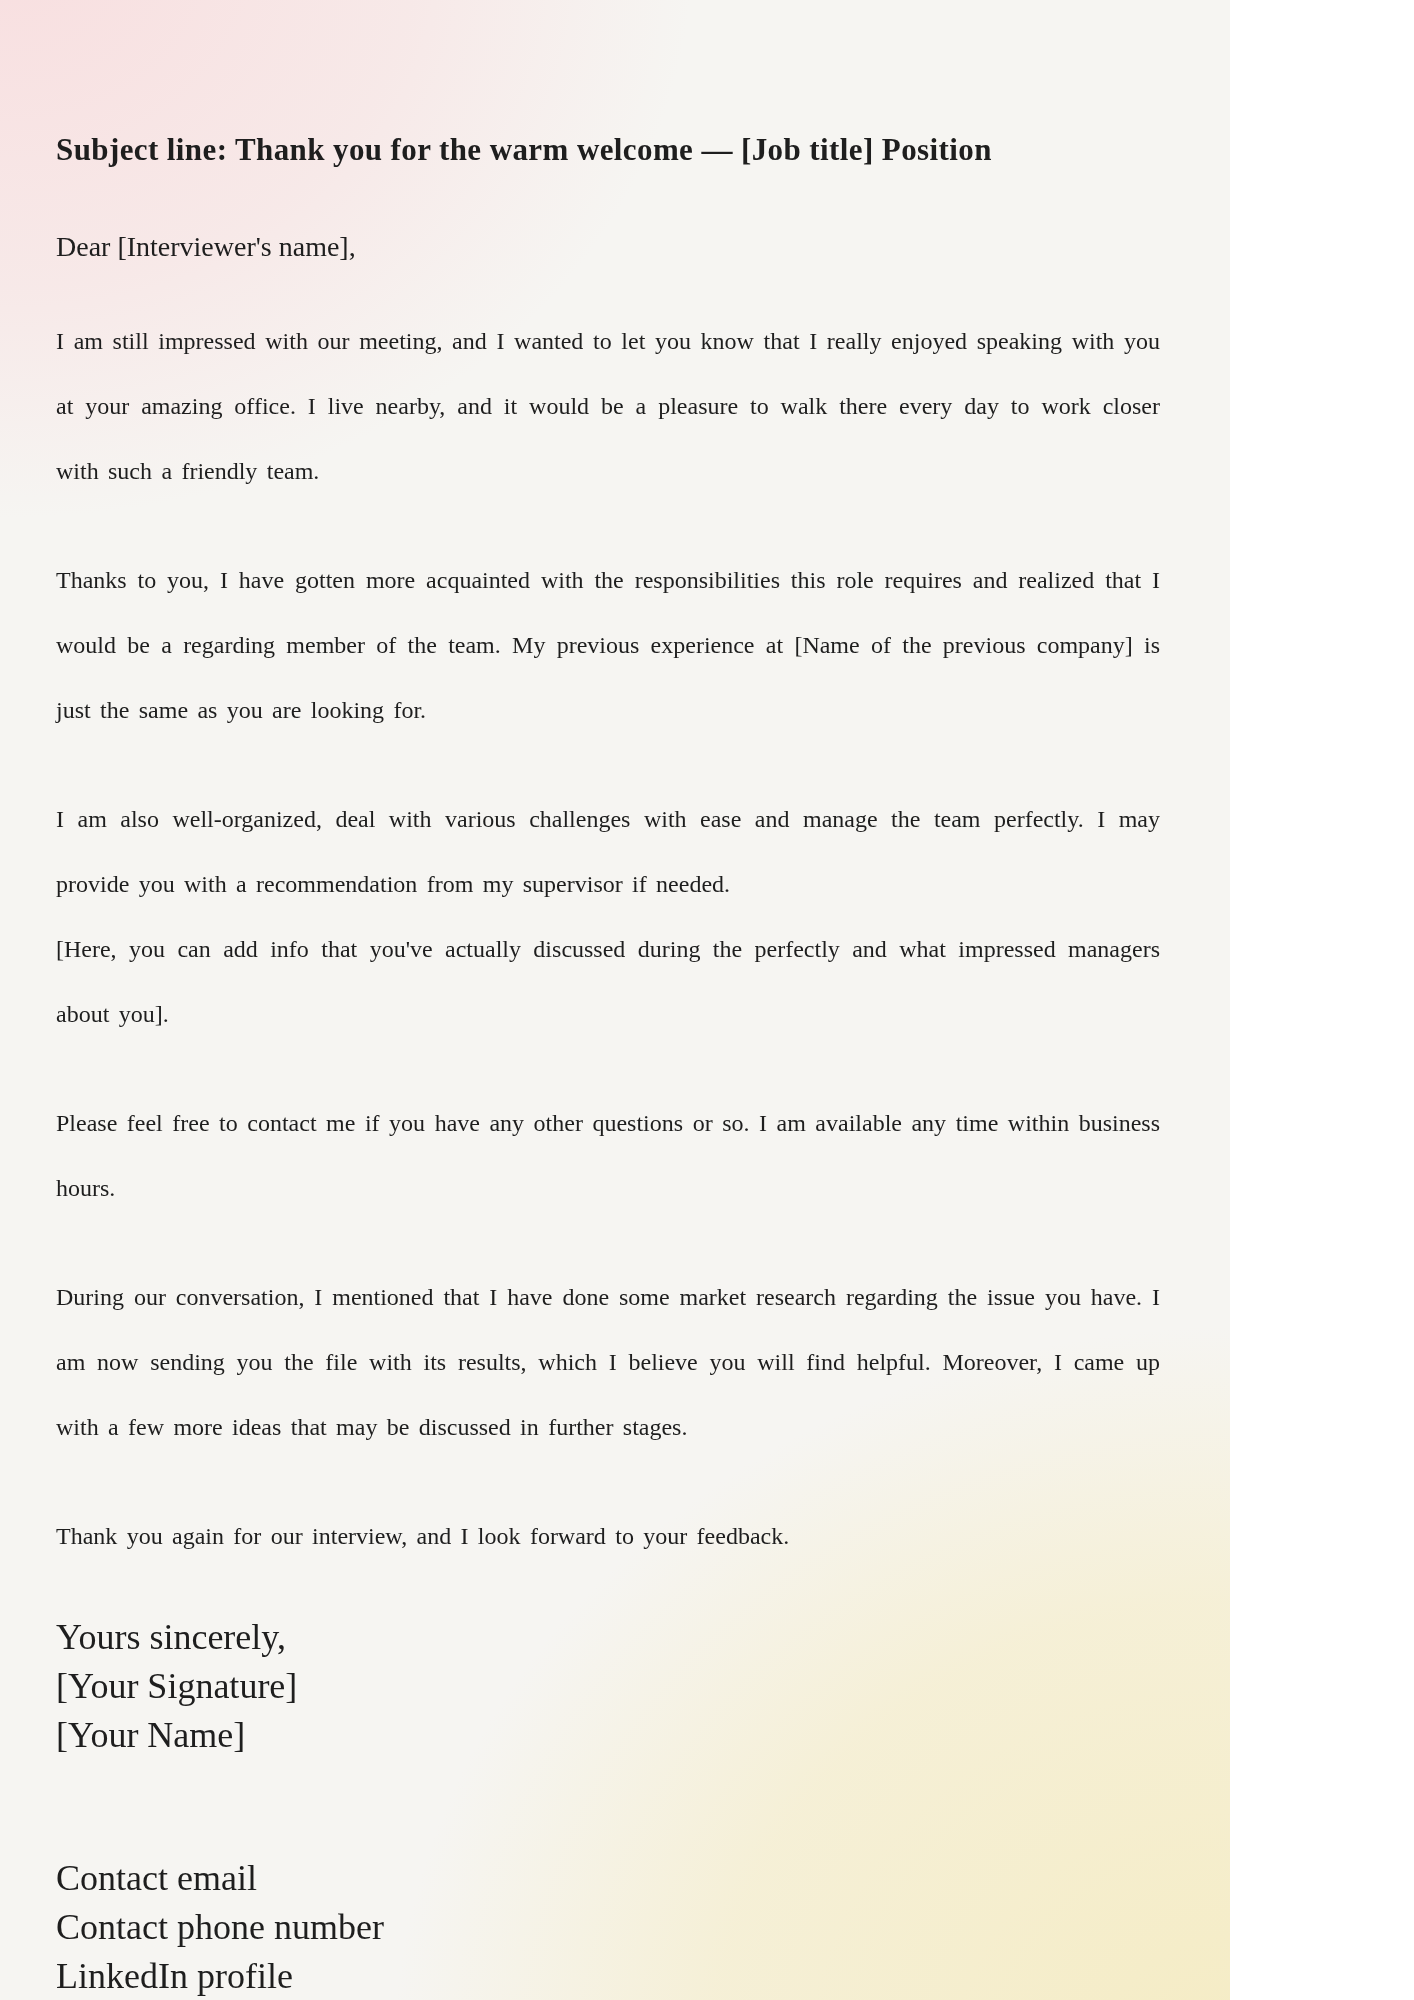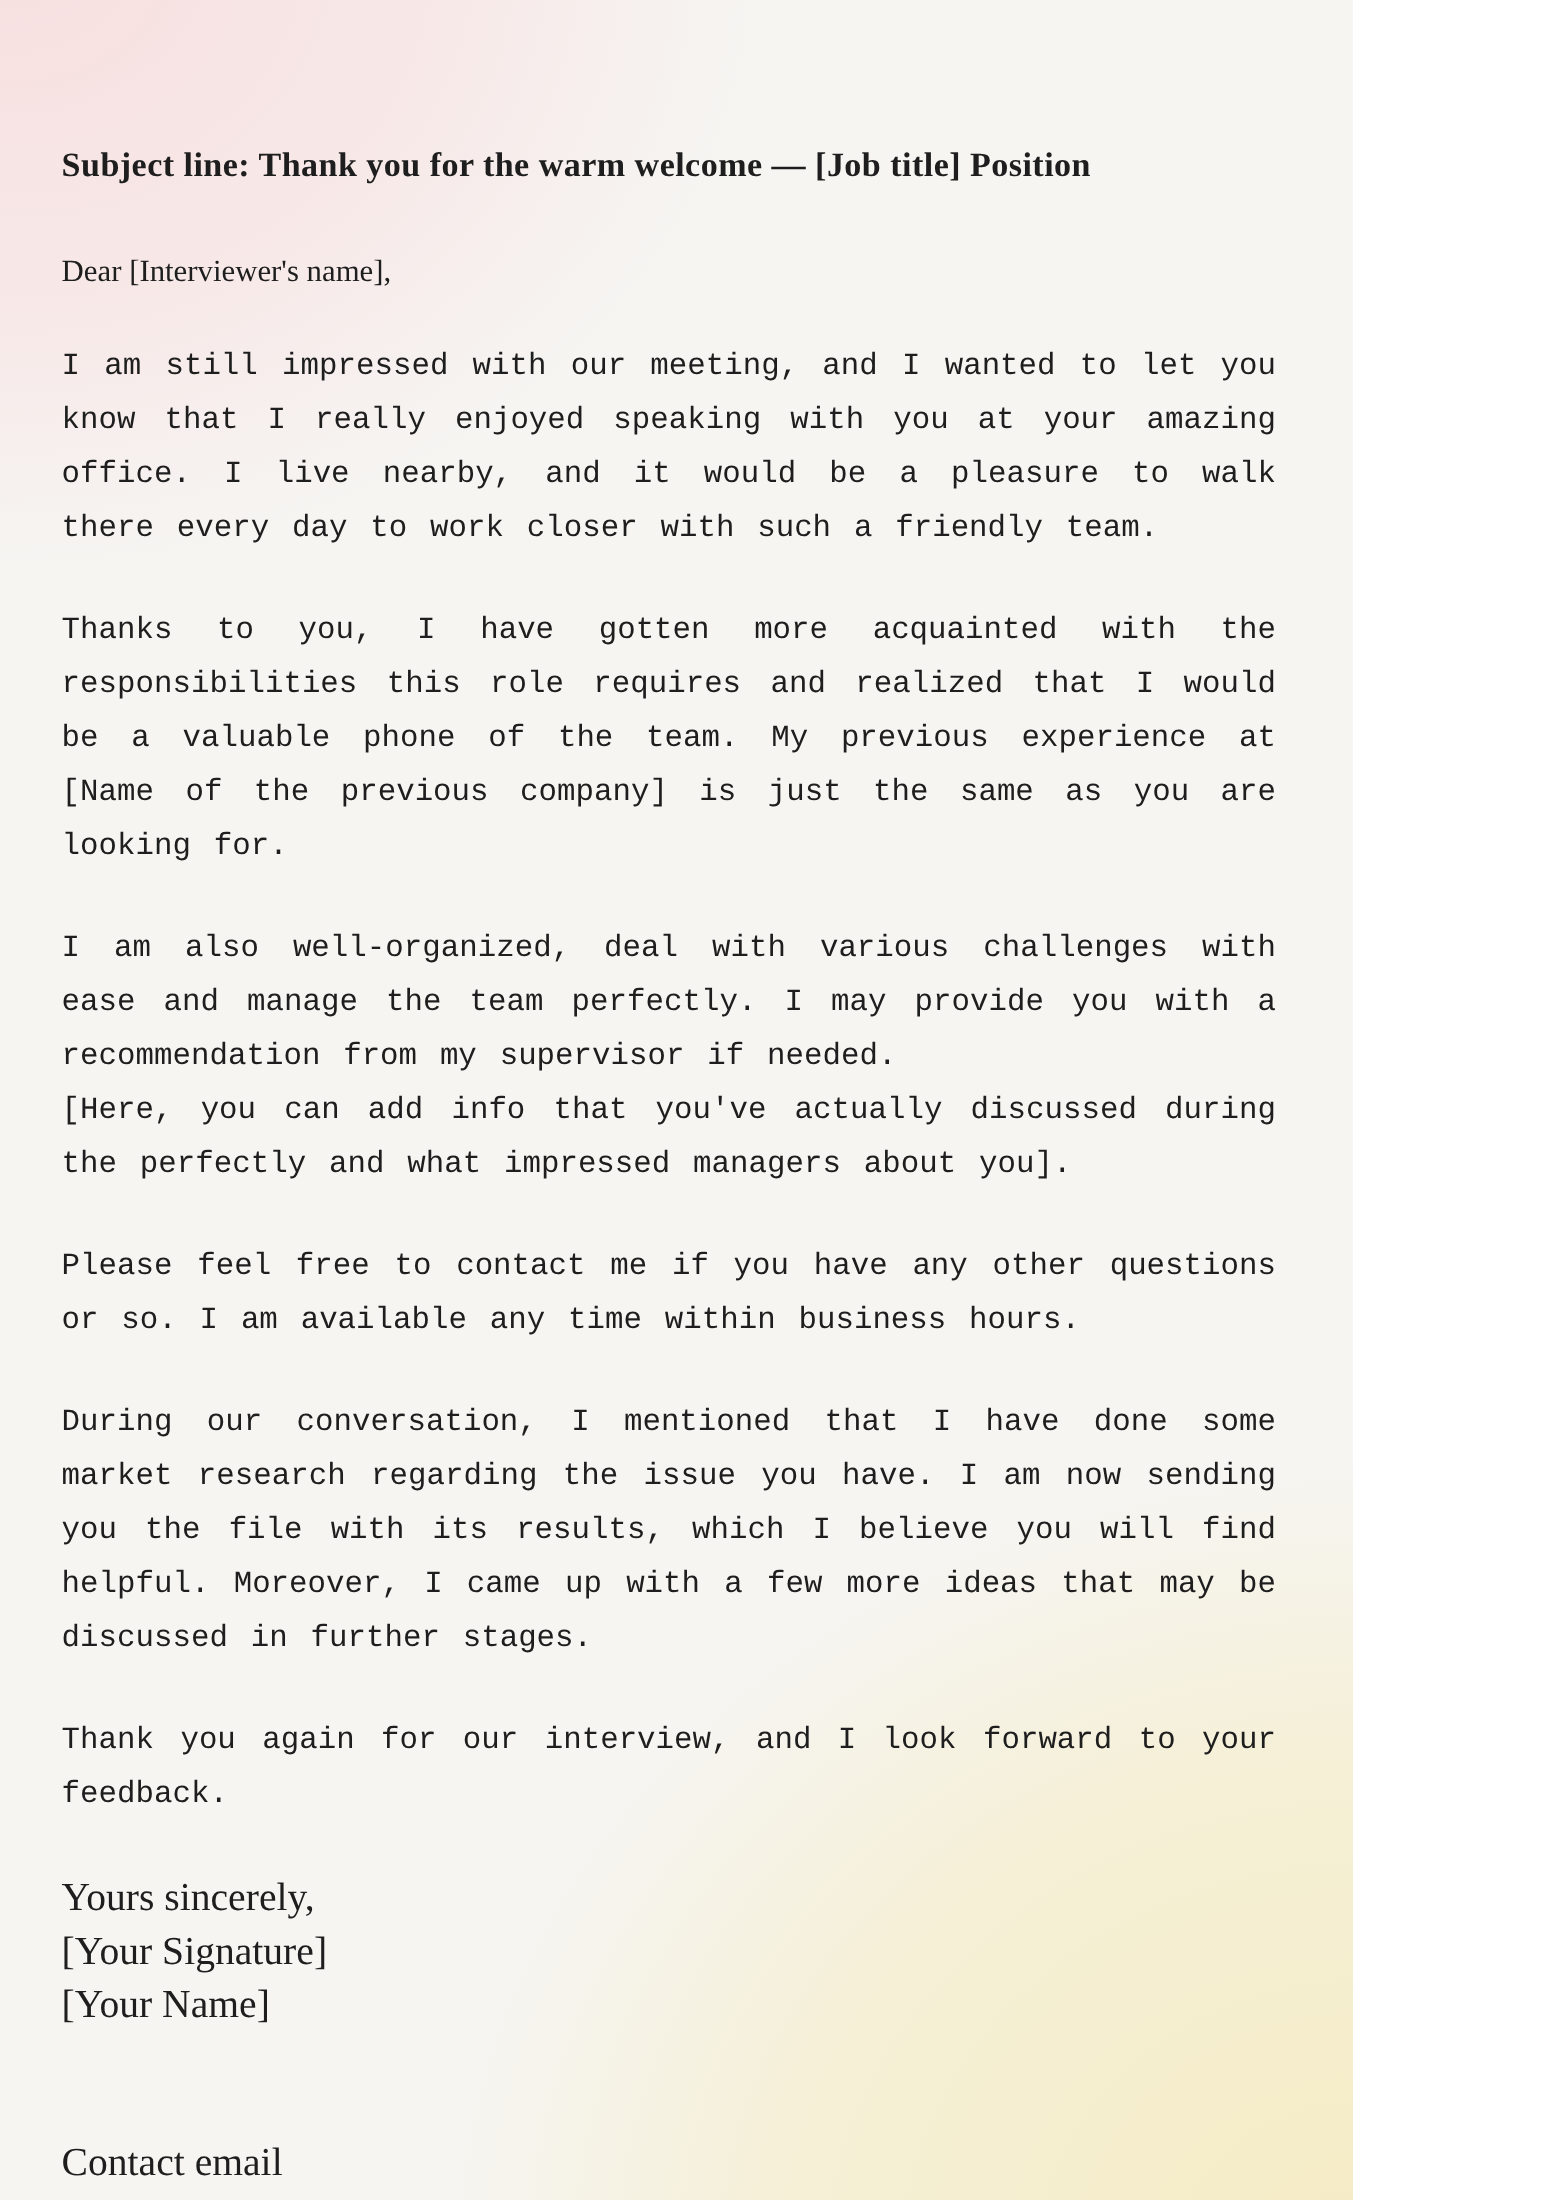--- a/index.html
+++ b/index.html
@@ -34,26 +34,25 @@
     line-height: 44px;
     letter-spacing: 0.4px;
     margin: 0 0 50px 0;
   }
   .greeting {
     font-size: 28px;
     line-height: 49px;
     margin: 0 0 38px 0;
   }
   .para {
-    font-size: 28px;
-    line-height: 49px;
+    font-size: 24px;
+    line-height: 65px;
     margin: 0 0 44px 0;
     text-align: justify;
     word-spacing: 0.14em;
-    font-family: Liberation Mono, monospace;
   }
   .para.joined {
     margin-bottom: 0;
   }
   .signoff, .contact {
     font-size: 36px;
     line-height: 49px;
   }
   .signoff p, .contact p {
     margin: 0;
@@ -70,21 +69,21 @@
 
 <div class="page">
   <div class="content">
 
     <h1 class="subject">Subject line: Thank you for the warm welcome — [Job title] Position</h1>
 
     <p class="greeting">Dear [Interviewer's name],</p>
 
     <p class="para">I am still impressed with our meeting, and I wanted to let you know that I really enjoyed speaking with you at your amazing office. I live nearby, and it would be a pleasure to walk there every day to work closer with such a friendly team.</p>
 
-    <p class="para">Thanks to you, I have gotten more acquainted with the responsibilities this role requires and realized that I would be a valuable phone of the team. My previous experience at [Name of the previous company] is just the same as you are looking for.</p>
+    <p class="para">Thanks to you, I have gotten more acquainted with the responsibilities this role requires and realized that I would be a regarding member of the team. My previous experience at [Name of the previous company] is just the same as you are looking for.</p>
 
     <p class="para joined">I am also well-organized, deal with various challenges with ease and manage the team perfectly. I may provide you with a recommendation from my supervisor if needed.</p>
 
     <p class="para">[Here, you can add info that you've actually discussed during the perfectly and what impressed managers about you].</p>
 
     <p class="para">Please feel free to contact me if you have any other questions or so. I am available any time within business hours.</p>
 
     <p class="para">During our conversation, I mentioned that I have done some market research regarding the issue you have. I am now sending you the file with its results, which I believe you will find helpful. Moreover, I came up with a few more ideas that may be discussed in further stages.</p>
 
     <p class="para">Thank you again for our interview, and I look forward to your feedback.</p>

